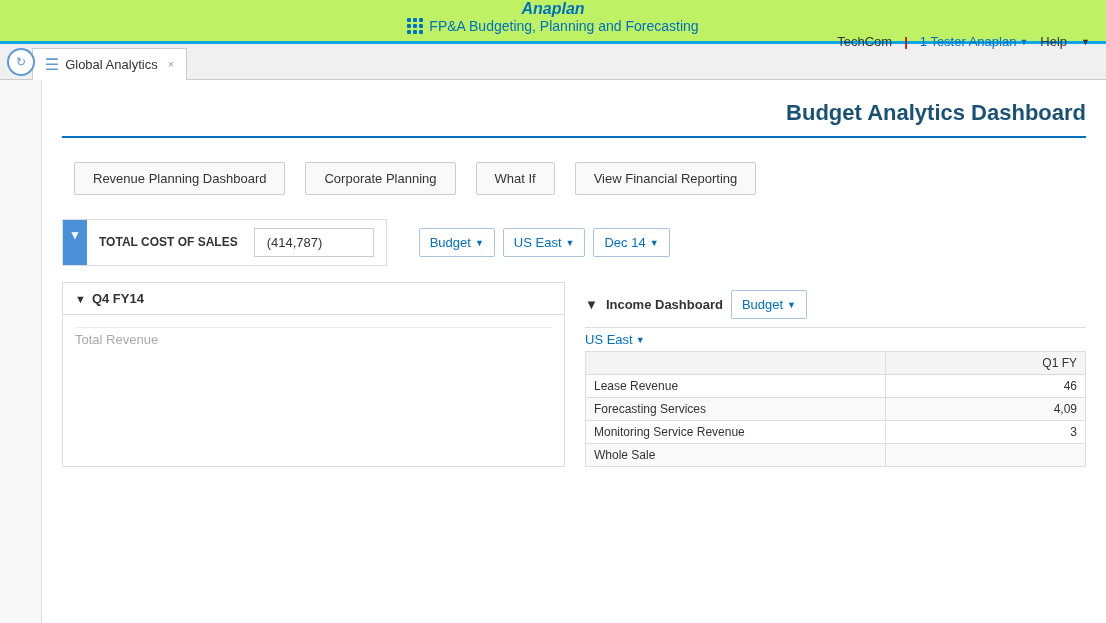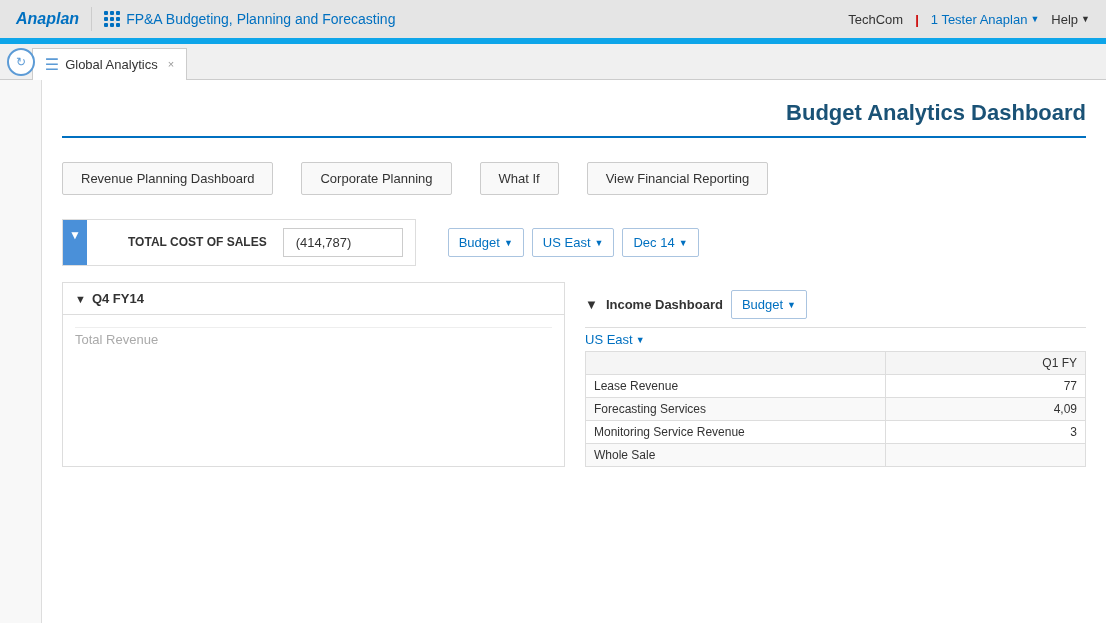--- a/index.html
+++ b/index.html
@@ -2,42 +2,43 @@
 <html><head>
   <meta charset="utf-8">
   <style>
     * { box-sizing: border-box; margin: 0; padding: 0; }
     body { font-family: Arial, sans-serif; font-size: 13px; background: #fff; color: #333; overflow: hidden; }
 
     
     .top-nav {
       display: flex;
       align-items: center;
-      background: #e5e5e5;
-      border-bottom: 6px solid #0ea5e9;
+      background: #bef264;
+      border-bottom: 3px solid #0ea5e9;
       padding: 0 16px;
       height: 44px;
+      flex-direction: column;
     }
     .anaplan-logo {
       font-weight: bold;
       font-size: 16px;
       color: #0070c0;
       display: flex;
       align-items: center;
       gap: 6px;
     }
     .anaplan-logo span { color: #003b6f; font-style: italic; }
     .nav-divider { width: 1px; height: 24px; background: #ccc; margin: 0 12px; }
     .app-title { color: #0070c0; font-size: 14px; font-weight: 500; display: flex; align-items: center; gap: 6px; }
     .grid-icon { display: inline-grid; grid-template-columns: 1fr 1fr 1fr; gap: 2px; width: 16px; height: 16px; }
     .grid-icon span { background: #0070c0; border-radius: 1px; }
     .nav-right { margin-left: auto; display: flex; align-items: center; gap: 12px; font-size: 13px; color: #333; }
     .nav-right .divider { color: #cc0000; font-weight: bold; }
     .user-btn { color: #0070c0; cursor: pointer; display: flex; align-items: center; gap: 3px; }
-    .help-btn { color: #333; cursor: pointer; display: flex; align-items: center; gap: 3px; }
+    .help-btn { color: #333; cursor: pointer; display: flex; align-items: center; gap: 14px; }
     .caret { font-size: 9px; }
 
     
     .tab-bar {
       display: flex;
       align-items: center;
       background: #f0f0f0;
       border-bottom: 1px solid #ccc;
       height: 36px;
       padding: 0 8px;
@@ -92,23 +93,24 @@
     }
     .dashboard-title h1 {
       color: #1a5276;
       font-size: 22px;
       font-weight: bold;
     }
 
     
     .nav-buttons {
       display: flex;
-      gap: 28px;
+      gap: 20px;
       margin-bottom: 24px;
       flex-wrap: wrap;
+      margin-left: 12px;
     }
     .nav-btn {
       border: 1px solid #ccc;
       background: #f9f9f9;
       padding: 8px 18px;
       cursor: pointer;
       font-size: 13px;
       color: #333;
       border-radius: 2px;
     }
@@ -142,21 +144,20 @@
       align-items: center;
       padding: 8px 12px;
       gap: 16px;
     }
     .cost-label {
       font-weight: bold;
       font-size: 12px;
       text-align: center;
       line-height: 1.3;
       min-width: 80px;
-      margin-left: 29px;
     }
     .cost-value {
       border: 1px solid #ccc;
       padding: 6px 12px;
       min-width: 120px;
       font-size: 13px;
       background: #fff;
     }
 
     
@@ -372,21 +373,21 @@
         <table class="income-table">
           <thead>
             <tr>
               <th></th>
               <th>Q1 FY</th>
             </tr>
           </thead>
           <tbody>
             <tr>
               <td>Lease Revenue</td>
-              <td>77</td>
+              <td>46</td>
             </tr>
             <tr>
               <td>Forecasting Services</td>
               <td>4,09</td>
             </tr>
             <tr>
               <td>Monitoring Service Revenue</td>
               <td>3</td>
             </tr>
             <tr>

